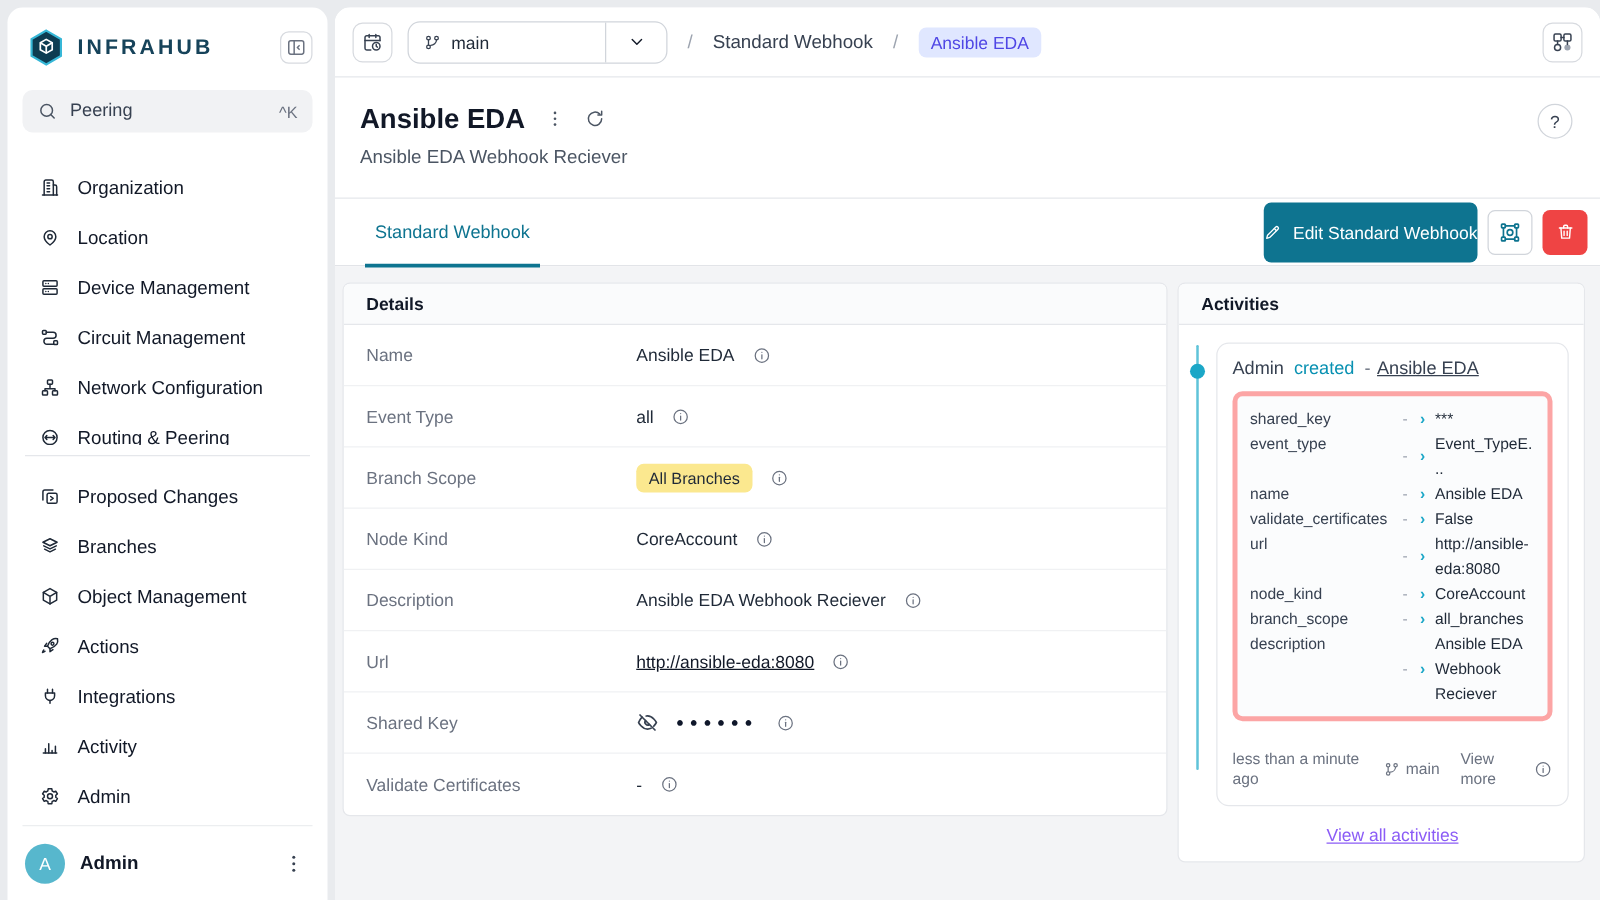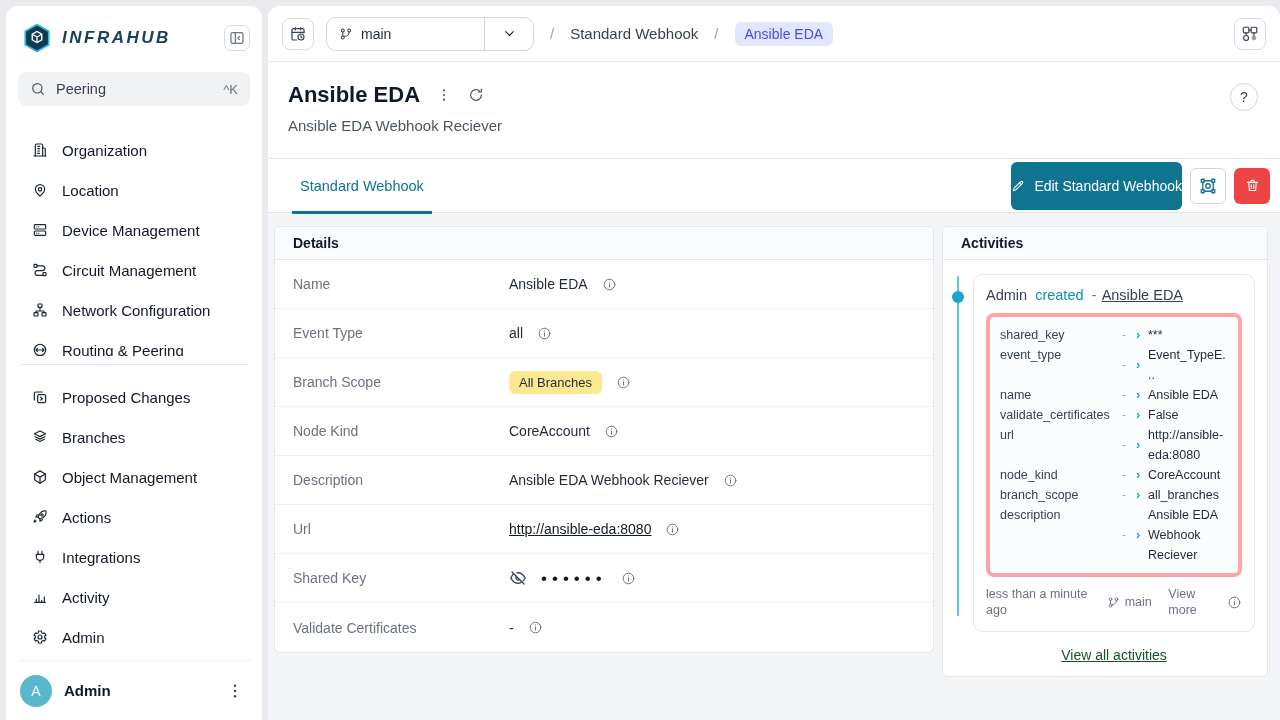--- a/index.html
+++ b/index.html
@@ -11,21 +11,21 @@
   }
   .app { width:1280px; height:720px; display:flex; gap:6px; padding:6px 0 0 6px; }
 
   
   .sidebar { width:256px; height:714px; background:#fff; border-radius:12px 12px 0 0;
     display:flex; flex-direction:column; padding:12px 12px 0 12px; flex-shrink:0; }
   .sidebar-top { display:flex; align-items:center; height:40px; }
   .logo { width:30px; height:30px; display:inline-flex; margin-left:4px; }
   .logo svg { width:100%; height:100%; }
   .brand-text { font-weight:bold; font-size:17px; letter-spacing:2.5px;
-    color:var(--brand-text,#16435a); margin-left:10px; flex:1;font-style:italic; }
+    color:var(--brand-text,#16435a); margin-left:10px; flex:1; }
   .collapse-btn { width:26px; height:26px; border:1px solid #d7dadf; border-radius:7px;
     background:#fff; color:#6b7280; display:inline-flex; align-items:center; justify-content:center; cursor:pointer; }
   .search { margin-top:14px; height:34px; background:#f1f2f4; border-radius:8px;
     display:flex; align-items:center; padding:0 12px; gap:10px; cursor:pointer; }
   .search-ph { color:#374151; font-size:14.5px; flex:1; }
   .search-kbd { color:#6b7280; font-size:13px; }
   .nav-group { margin-top:0; }
   #nav1 { margin-top:24px; height:226px; overflow:hidden; }
   .nav-divider { border-top:1px solid #e5e7eb; margin:8px 2px 12px 2px; }
   .nav-item { height:40px; display:flex; align-items:center; gap:14px; padding:0 10px 0 14px;
@@ -120,26 +120,26 @@
   .a-sep { color:#6b7280; margin:0 2px 0 4px; }
   .a-object { color:#374151; text-decoration:underline; cursor:pointer; }
   .changes { margin-top:10px; border:4px solid #fca5a5; border-radius:8px; background:#fbfcfd;
     padding:8px 10px; }
   .chg { display:flex; align-items:center; font-size:12.5px; line-height:1.6; }
   .chg-k { width:118px; flex-shrink:0; color:#374151; align-self:flex-start; }
   .chg-old { color:#9ca3af; width:12px; text-align:center; }
   .chg-arrow { color:var(--cyan,#1ba7c7); width:16px; text-align:center; font-weight:bold; }
   .chg-v { flex:1; color:#1f2937; margin-left:2px; word-break:break-word; }
   .act-foot { display:flex; align-items:center; justify-content:space-between; gap:6px;
-    margin-top:9px; font-size:12.5px; color:#6b7280; }
+    margin-top:22px; font-size:12.5px; color:#6b7280; }
   .f-time { width:104px; line-height:1.3; }
   .f-branch { display:inline-flex; align-items:center; gap:5px; }
   .f-more { width:42px; line-height:1.3; text-align:left; color:#6b7280; cursor:pointer; }
   .view-all { display:block; text-align:center; margin:15px 0 13px 0; font-size:14px;
-    color:#14532d; text-decoration:underline; cursor:pointer; }
+    color:#8b5cf6; text-decoration:underline; cursor:pointer; }
 
   
   .icn { display:inline-flex; width:16px; height:16px; }
   .i13 { width:13px; height:13px; }
   .i14 { width:14px; height:14px; }
   .i15 { width:15px; height:15px; }
   .i16 { width:16px; height:16px; }
   .i18 { width:18px; height:18px; }
   [data-icon] svg { width:100%; height:100%; display:block; fill:none; stroke:currentColor;
     stroke-width:1.8; stroke-linecap:round; stroke-linejoin:round; }

